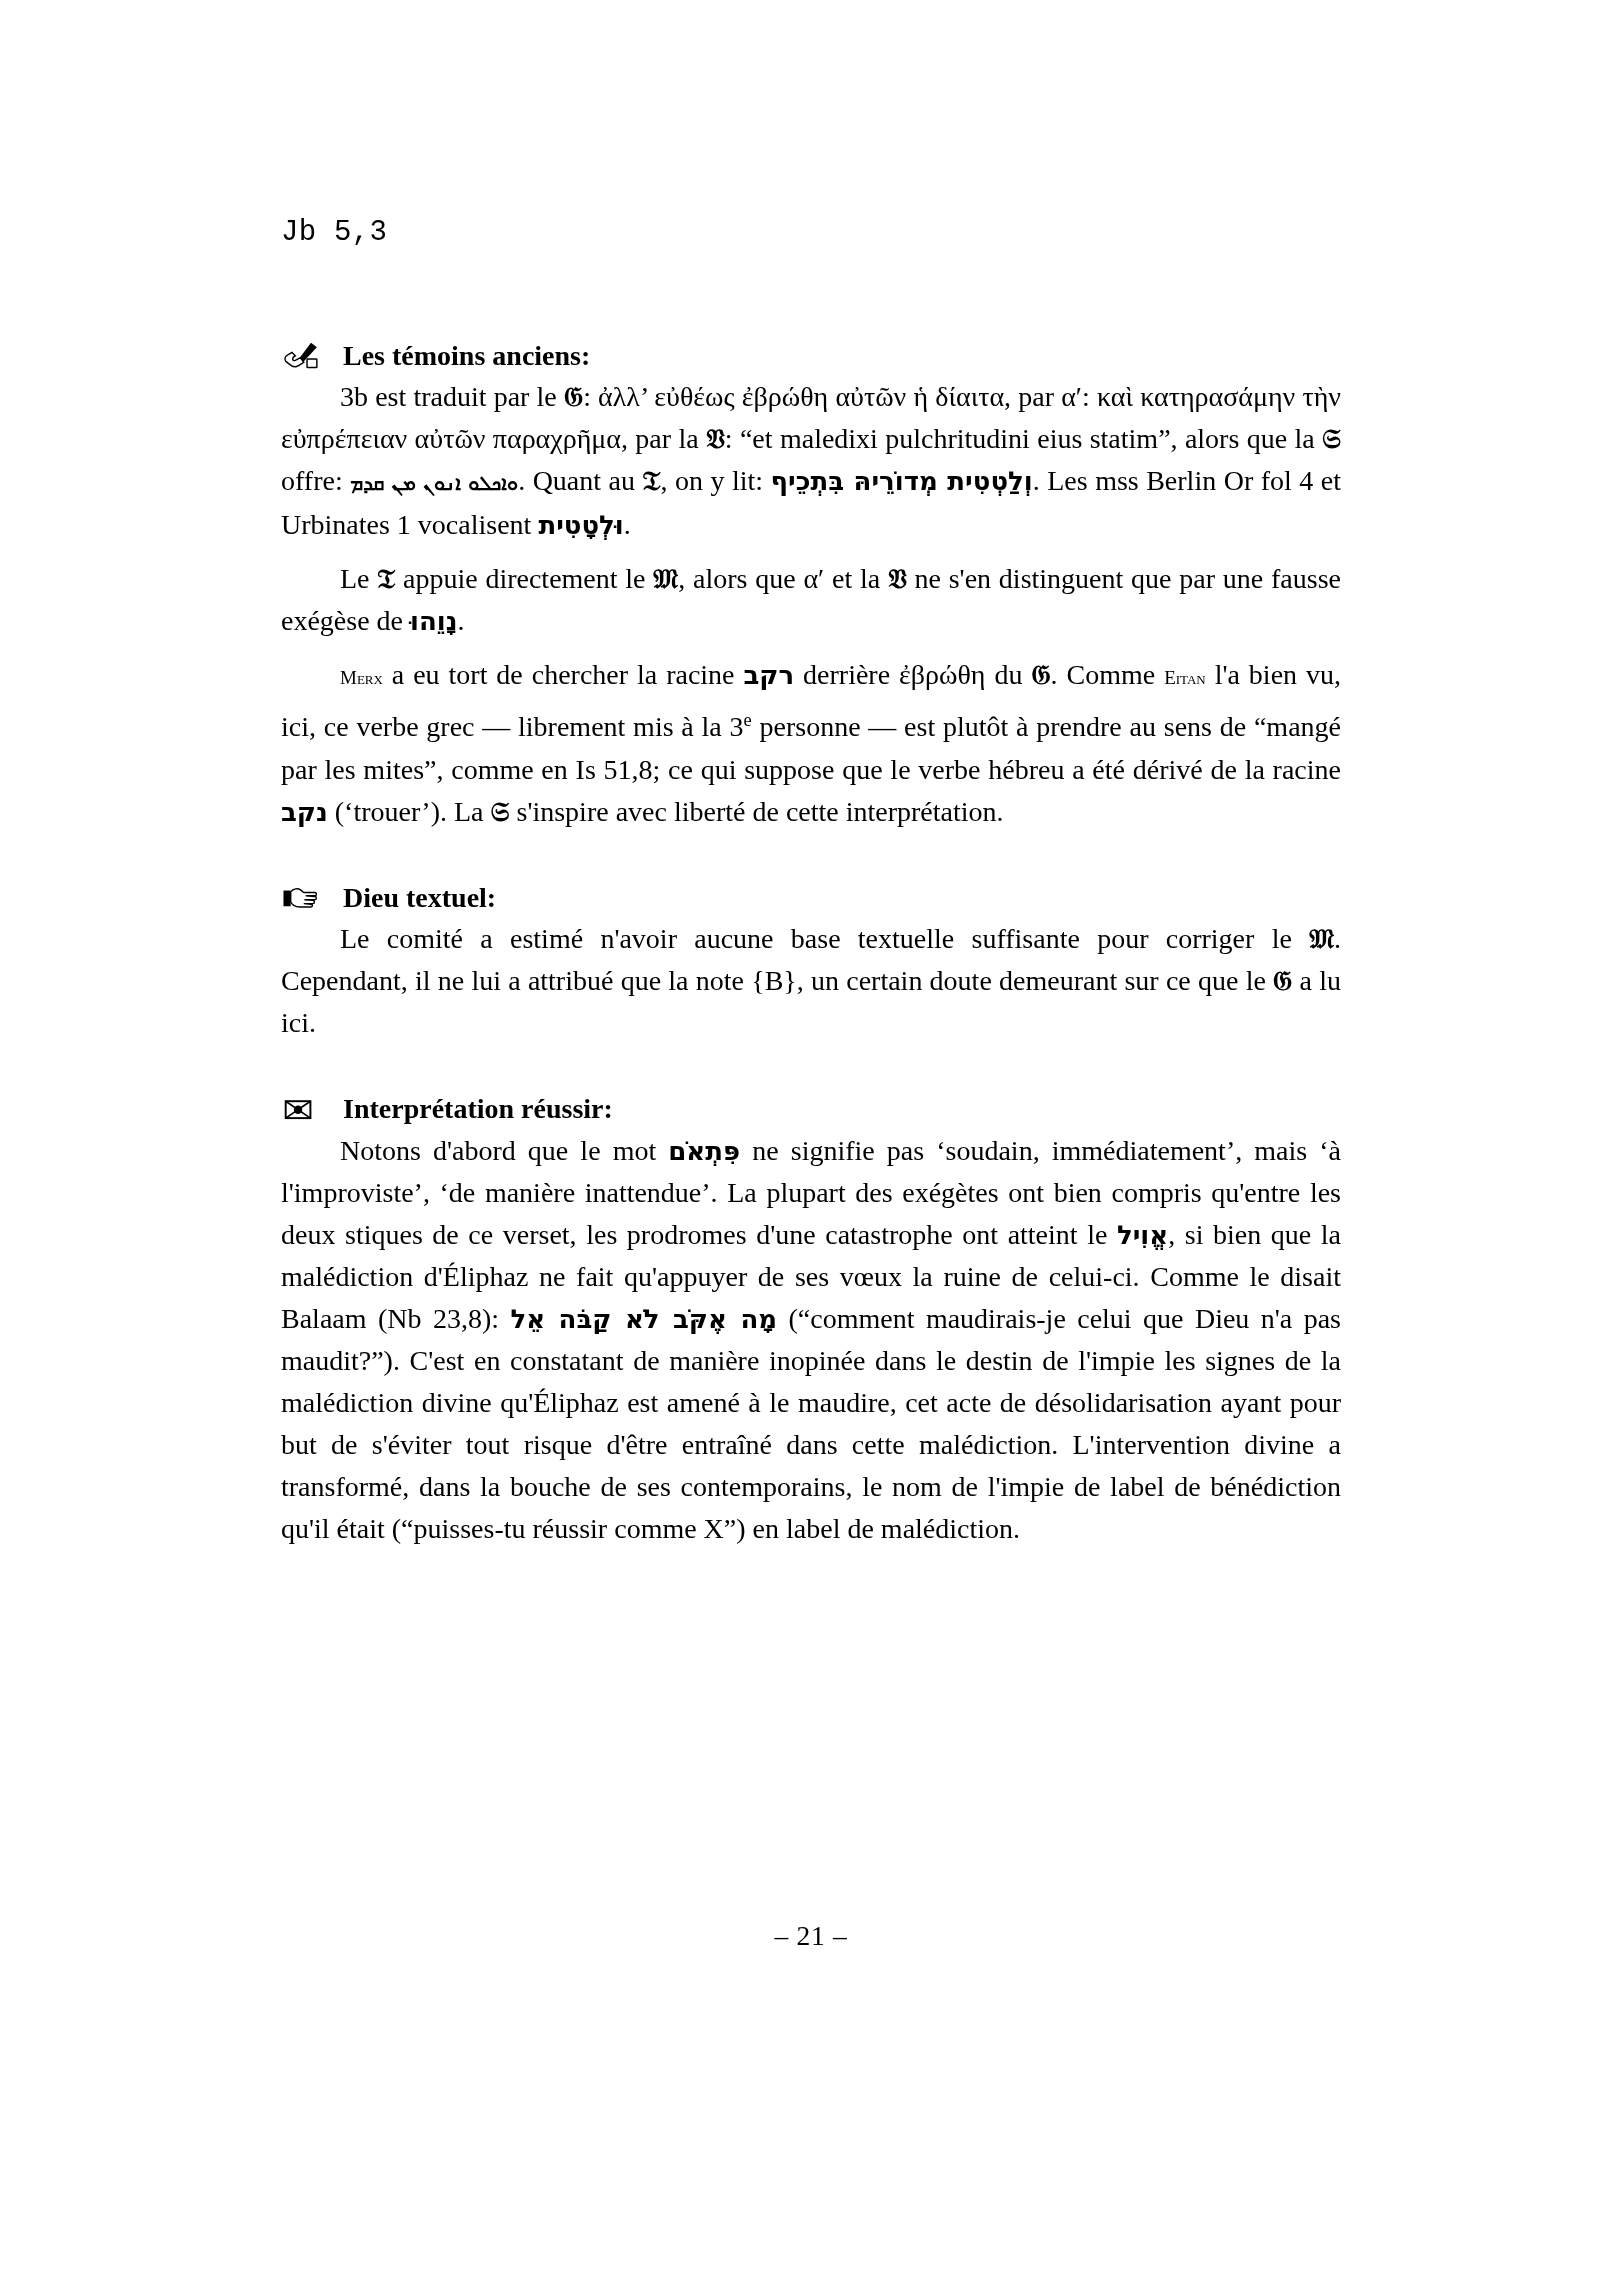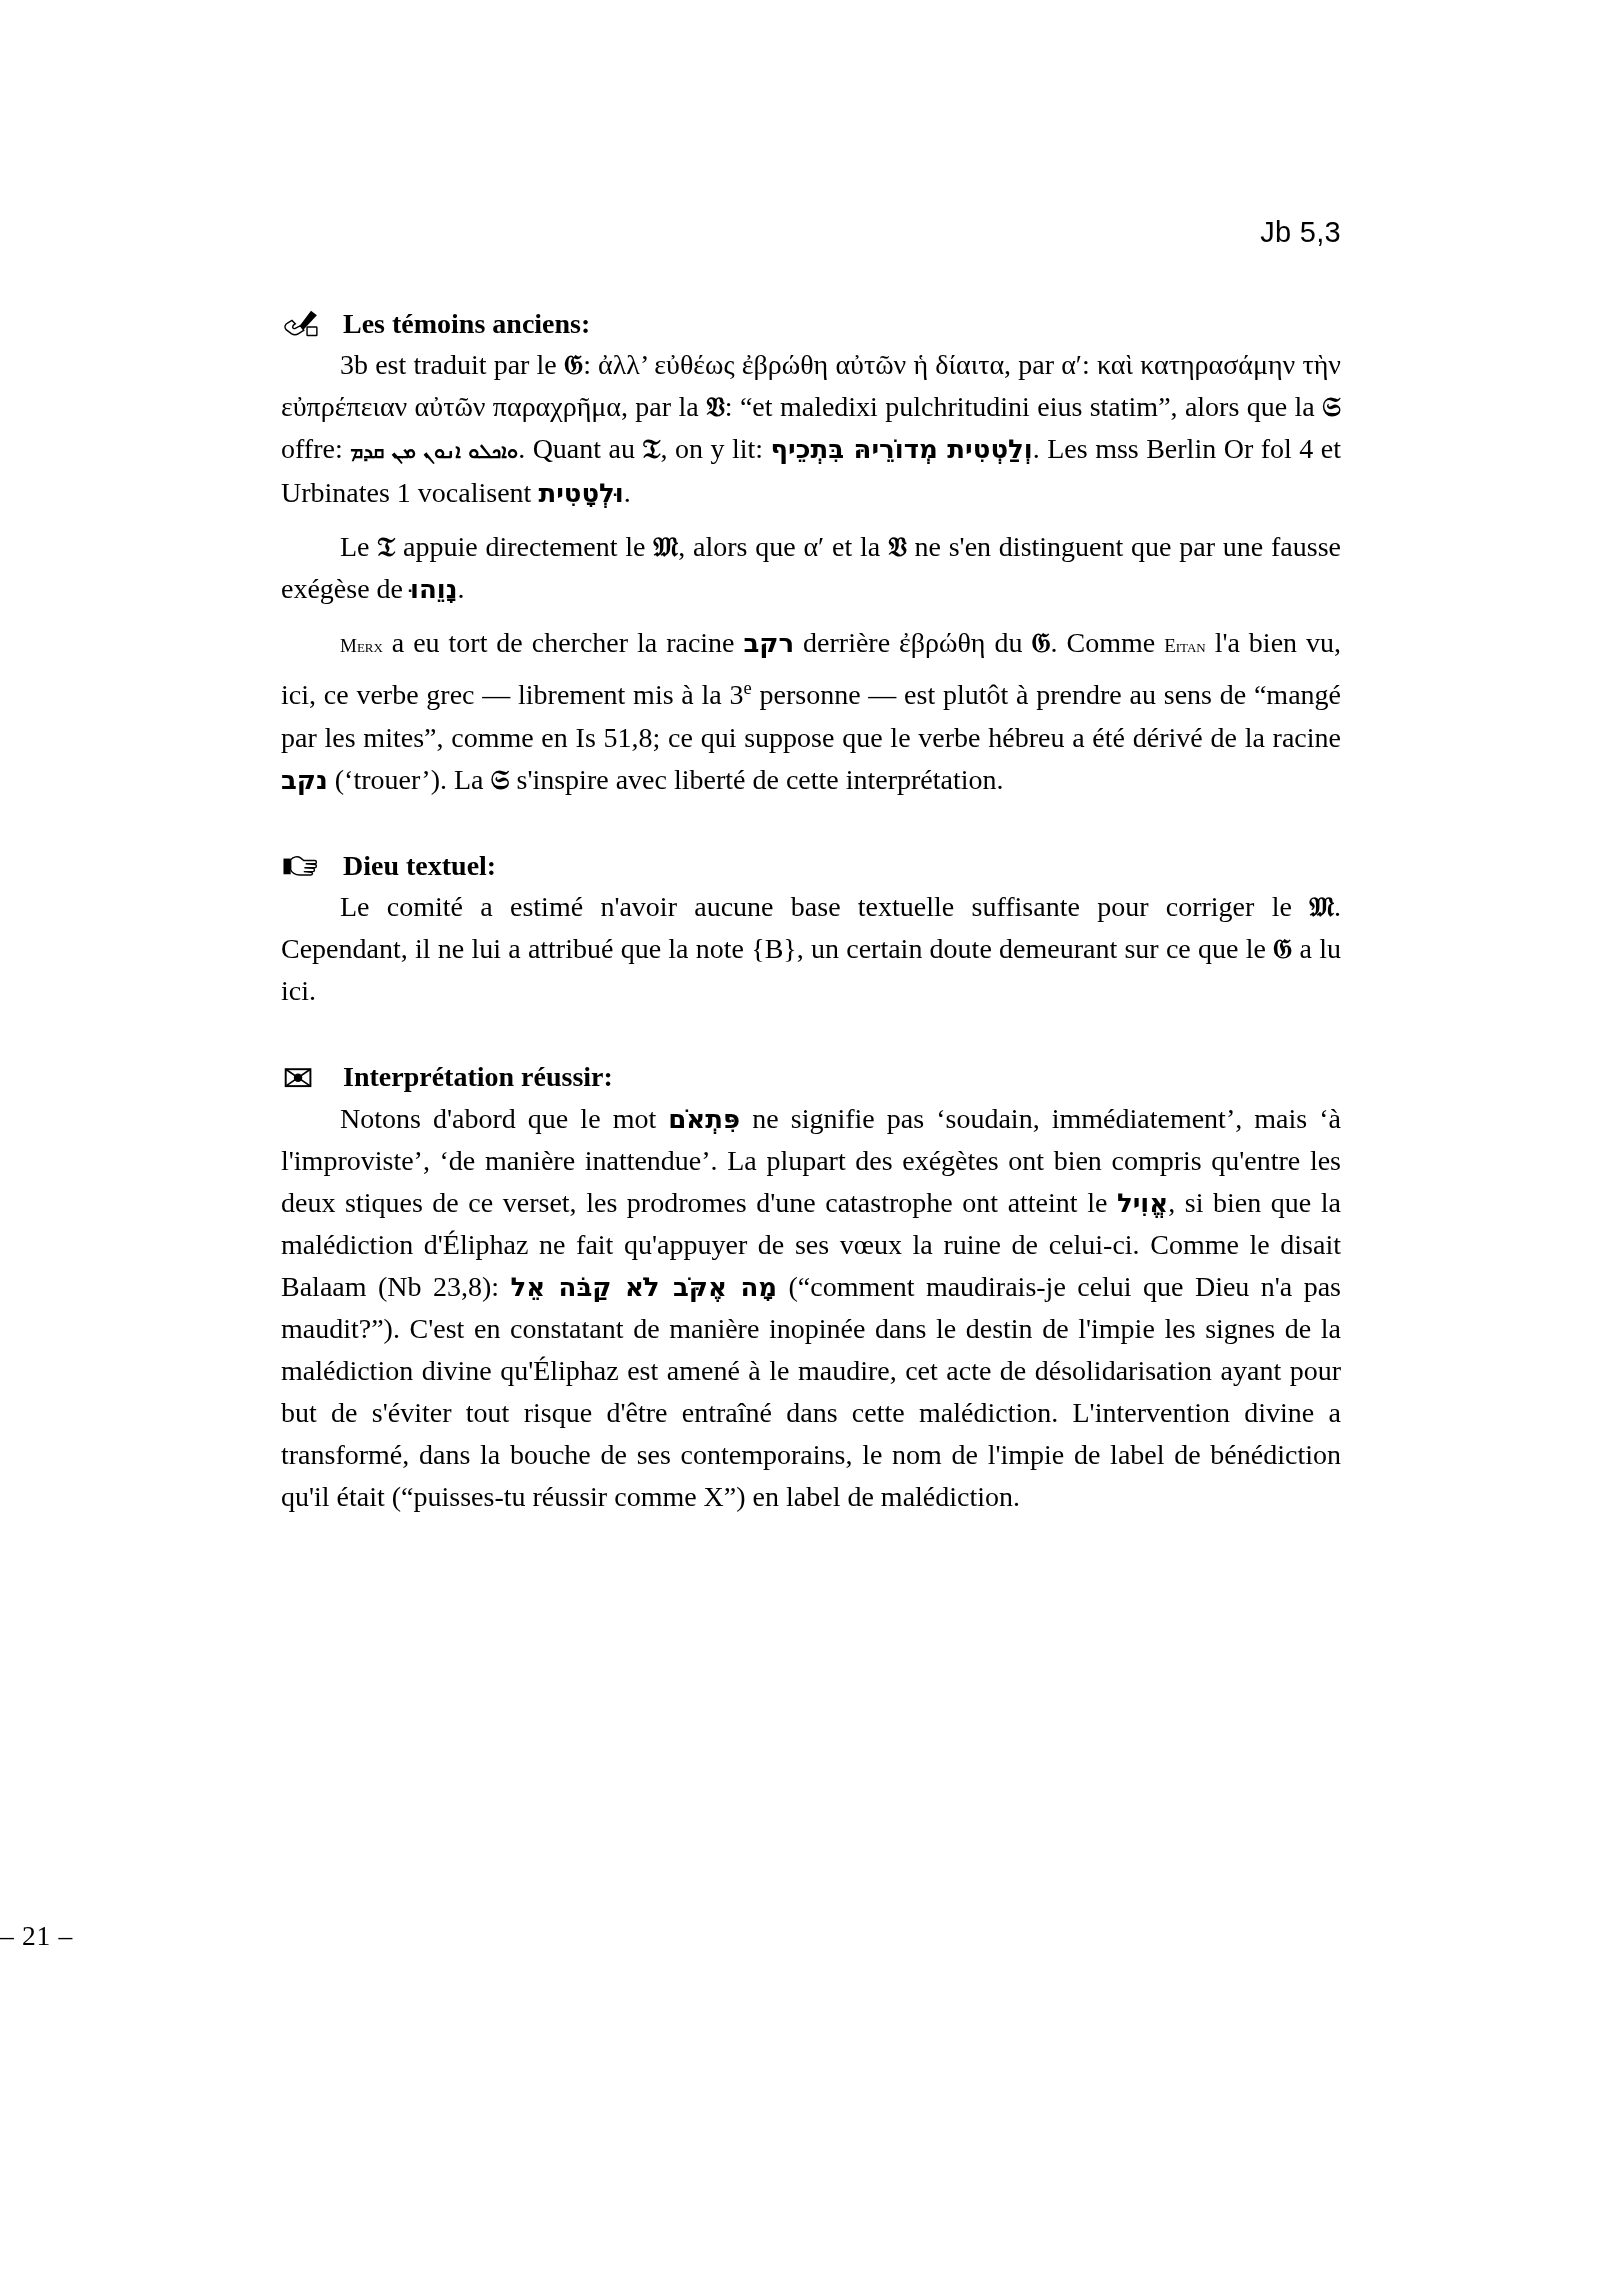--- a/index.html
+++ b/index.html
@@ -17,25 +17,25 @@
     color: #000000;
     box-sizing: border-box;
   }
   .content {
     position: absolute;
     left: 281px;
     top: 216px;
     width: 1060px;
   }
   .running-head {
-    text-align: right;
+    text-align: left;
     font-size: 29px;
     letter-spacing: 0.3px;
-    margin: 0 0 58px 0;
-    font-family: Liberation Sans, sans-serif;
+    margin: 0 0 90px 0;
+    font-family: Liberation Mono, monospace;
   }
   .section {
     margin-bottom: 0;
   }
   .section-head {
     display: flex;
     align-items: center;
     gap: 24px;
     font-weight: bold;
     font-size: 28px;
@@ -88,21 +88,21 @@
     font-family: "DejaVu Serif", serif;
     font-size: 27px;
     font-weight: 700;
   }
   .sup { font-size: 0.66em; vertical-align: super; }
   .folio {
     position: absolute;
     left: 0;
     right: 0;
     top: 1920px;
-    text-align: left;
+    text-align: center;
     font-size: 27.5px;
     letter-spacing: 0.7px;
   }
 </style>
 </head>
 <body>
 
 <div class="page">
 
   <div class="content">

